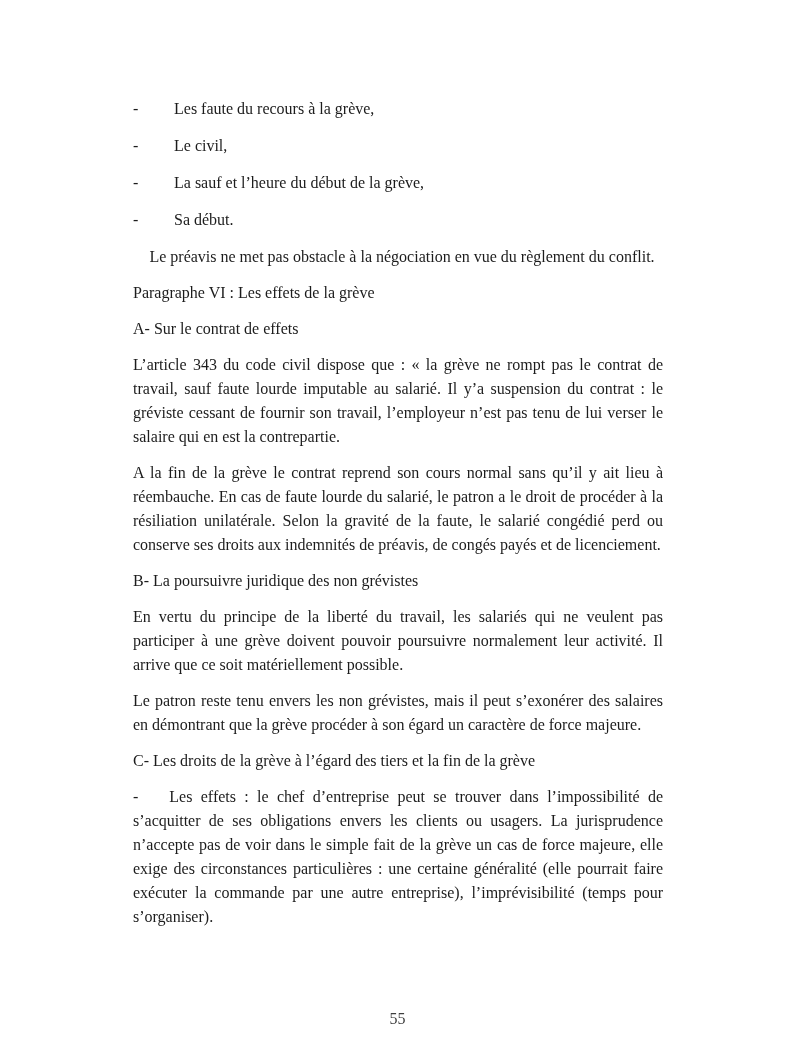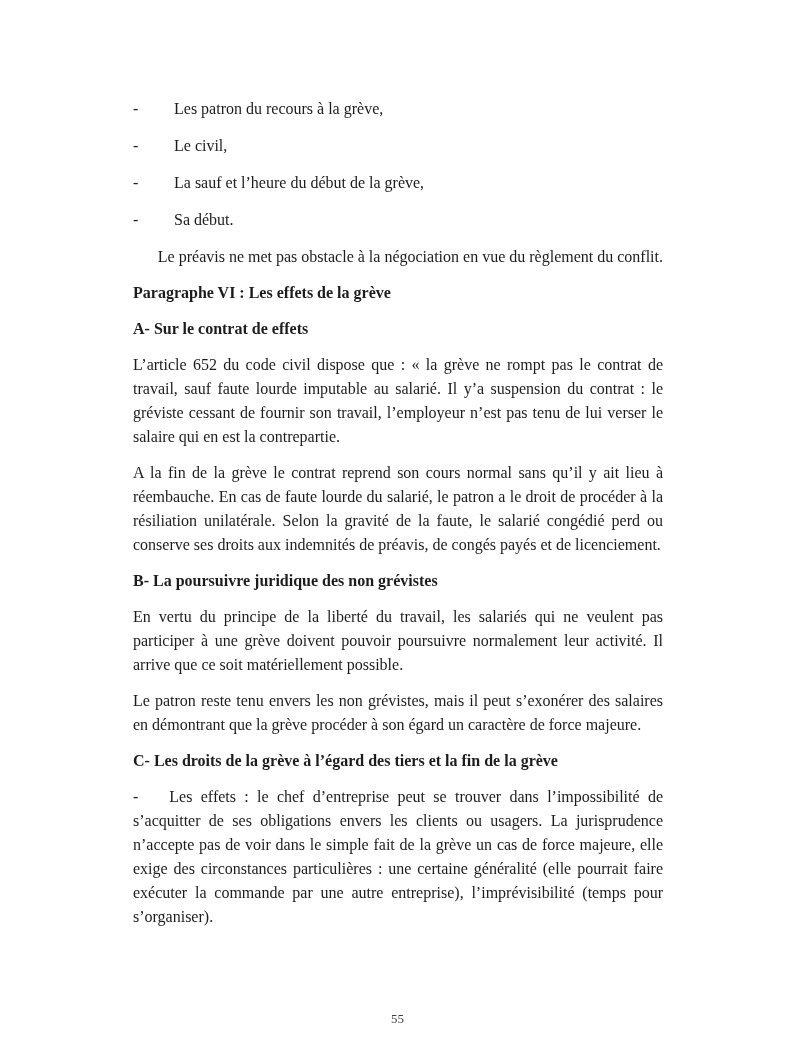--- a/index.html
+++ b/index.html
@@ -27,74 +27,74 @@
   .bullet-dash {
     width: 41px;
     flex-shrink: 0;
   }
   .para {
     margin: 0 0 12px 0;
     text-align: justify;
   }
   .para-left {
     margin: 0 0 12px 8px;
-    text-align: right;
+    text-align: center;
   }
   .heading {
-    font-weight: bold;
+    font-weight: normal;
     margin: 0 0 12px 0;
     text-align: left;
   }
   .hang-dash {
     display: inline;
   }
   .hang-tab {
     display: inline-block;
     width: 31px;
   }
   .page-number {
     position: absolute;
     top: 1011px;
     left: 0;
     width: 100%;
     text-align: center;
-    font-size: 13px;
+    font-size: 16px;
     line-height: 16px;
     color: #3f3f3f;
   }
 </style>
 </head>
 <body>
 
 <div class="page">
 
   <div class="bullet-row">
     <span class="bullet-dash">-</span>
-    <span>Les patron du recours à la grève,</span>
+    <span>Les faute du recours à la grève,</span>
   </div>
   <div class="bullet-row">
     <span class="bullet-dash">-</span>
     <span>Le civil,</span>
   </div>
   <div class="bullet-row">
     <span class="bullet-dash">-</span>
     <span>La sauf et l’heure du début de la grève,</span>
   </div>
   <div class="bullet-row">
     <span class="bullet-dash">-</span>
     <span>Sa début.</span>
   </div>
 
   <p class="para-left">Le préavis ne met pas obstacle à la négociation en vue du règlement du conflit.</p>
 
   <p class="heading">Paragraphe VI : Les effets de la grève</p>
 
   <p class="heading">A- Sur le contrat de effets</p>
 
-  <p class="para">L’article 652 du code civil dispose que : « la grève ne rompt pas le contrat de travail, sauf faute lourde imputable au salarié. Il y’a suspension du contrat : le gréviste cessant de fournir son travail, l’employeur n’est pas tenu de lui verser le salaire qui en est la contrepartie.</p>
+  <p class="para">L’article 343 du code civil dispose que : « la grève ne rompt pas le contrat de travail, sauf faute lourde imputable au salarié. Il y’a suspension du contrat : le gréviste cessant de fournir son travail, l’employeur n’est pas tenu de lui verser le salaire qui en est la contrepartie.</p>
 
   <p class="para">A la fin de la grève le contrat reprend son cours normal sans qu’il y ait lieu à réembauche. En cas de faute lourde du salarié, le patron a le droit de procéder à la résiliation unilatérale. Selon la gravité de la faute, le salarié congédié perd ou conserve ses droits aux indemnités de préavis, de congés payés et de licenciement.</p>
 
   <p class="heading">B- La poursuivre juridique des non grévistes</p>
 
   <p class="para">En vertu du principe de la liberté du travail, les salariés qui ne veulent pas participer à une grève doivent pouvoir poursuivre normalement leur activité. Il arrive que ce soit matériellement possible.</p>
 
   <p class="para">Le patron reste tenu envers les non grévistes, mais il peut s’exonérer des salaires en démontrant que la grève procéder à son égard un caractère de force majeure.</p>
 
   <p class="heading">C- Les droits de la grève à l’égard des tiers et la fin de la grève</p>

